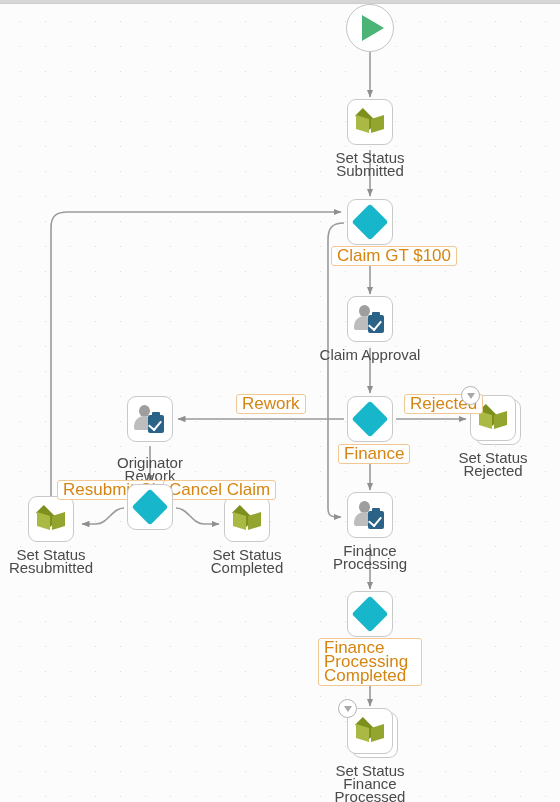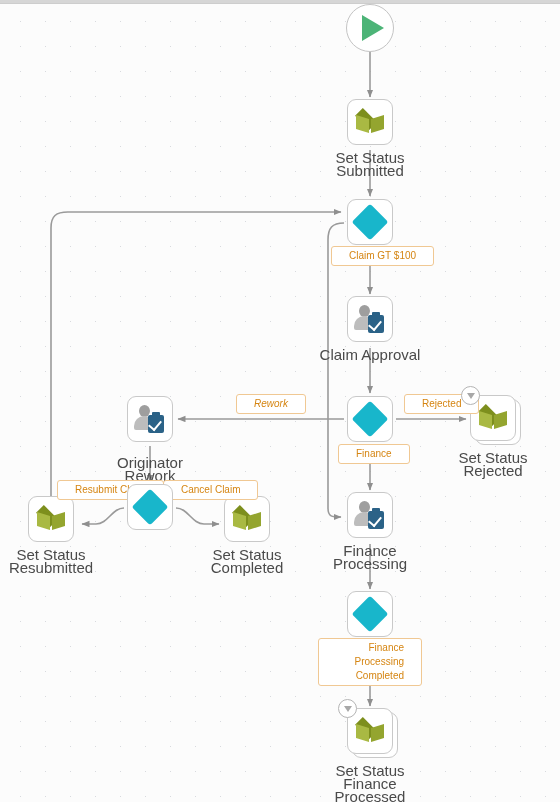--- a/index.html
+++ b/index.html
@@ -163,25 +163,25 @@
     border-bottom: 2.6px solid #ffffff;
     transform: rotate(40deg);
   }
   
   .elabel {
     position: absolute;
     background: #ffffff;
     border: 1px solid #f0c893;
     border-radius: 3px;
     color: #d58512;
-    font-size: 10px;
+    font-size: 17px;
     line-height: 14px;
-    padding: 2px 17px;
+    padding: 2px 5px;
     white-space: pre-line;
-    text-align: right;
+    text-align: left;
     box-sizing: border-box;
   }
 </style>
 </head>
 <body>
 
 <div id="canvas">
 
   <div id="topbar"></div>
 
@@ -353,21 +353,21 @@
     </div>
     <div class="badge">
         <i></i>
       </div>
     <div class="caption" style="left:-25px; top:56px; width:96px;">Set Status Finance
 Processed</div>
   </div>
 
   <div class="elabel" style="left:331px; top:246px;">Claim GT $100</div>
 
-  <div class="elabel" style="left:236px; top:394px;font-style:italic;">Rework</div>
+  <div class="elabel" style="left:236px; top:394px;">Rework</div>
 
 
   <div class="elabel" style="left:338px; top:444px; z-index:5;">Finance</div>
 
   <div class="elabel" style="left:404px; top:394px;">Rejected</div>
 
   <div class="elabel" style="left:57px; top:480px; z-index:1;">Resubmit Claim</div>
 
   <div class="elabel" style="left:163px; top:480px; z-index:1;">Cancel Claim</div>
 

